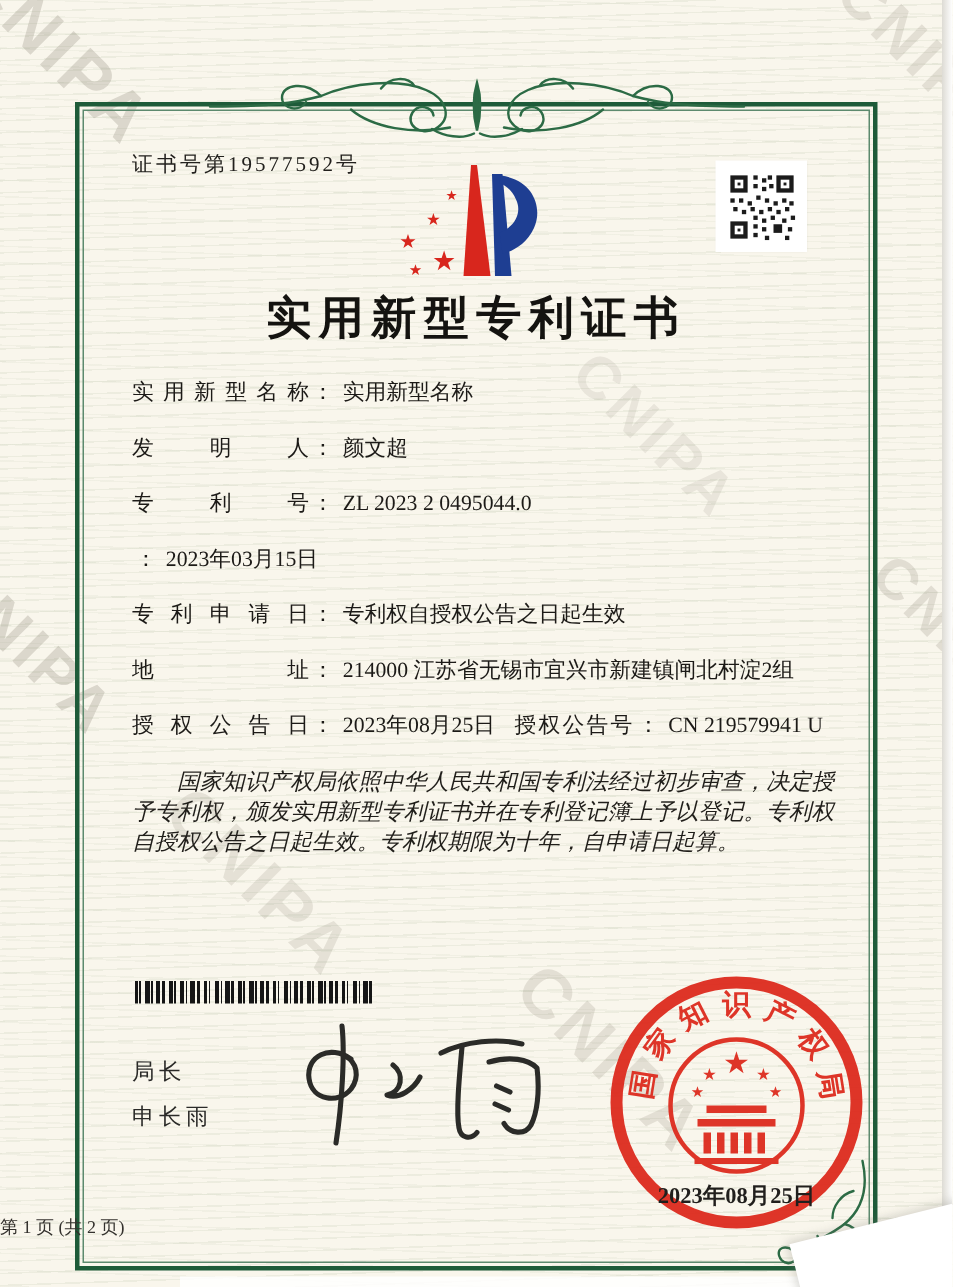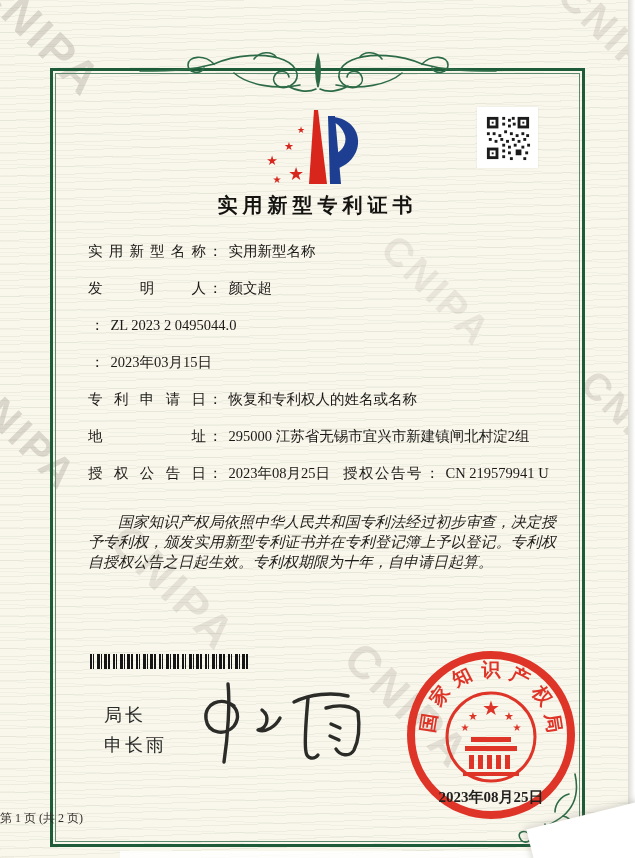--- a/index.html
+++ b/index.html
@@ -29,46 +29,46 @@
   .flourish-top{position:absolute;left:138px;top:49px;}
   .flourish-corner{position:absolute;left:517px;top:772px;}
   
   .certno{position:absolute;left:88px;top:101px;font-size:14px;color:#22201d;
           letter-spacing:2px;}
   .logo{position:absolute;left:256px;top:104px;}
   .qrpatch{position:absolute;left:477px;top:107px;width:61px;height:61px;
            background:#fff;display:flex;align-items:center;justify-content:center;
            box-shadow:0 0 2px rgba(0,0,0,.08);}
   .title{position:absolute;left:0;top:192px;width:635px;text-align:center;
-         font-size:20px;font-weight:700;color:#141310;letter-spacing:5px;margin:0;}
-  
-  .fields{position:absolute;left:88px;top:242px;width:470px;font-size:14.5px;color:#1c1a17;}
+         font-size:30px;font-weight:700;color:#141310;letter-spacing:5px;margin:0;}
+  
+  .fields{position:absolute;left:88px;top:252px;width:470px;font-size:14.5px;color:#1c1a17;}
   .frow{display:flex;align-items:baseline;height:20px;margin-bottom:17px;white-space:nowrap;}
   .flabel{display:inline-block;width:118px;text-align:justify;text-align-last:justify;}
   .fcolon{display:inline-block;margin:0 6px 0 2px;}
   .fvalue{display:inline-block;}
   .pair2{margin-left:13px;}
   .pair2 .flabel2{display:inline-block;letter-spacing:1.5px;}
   
   .paras{position:absolute;left:88px;top:512px;width:468px;font-size:15px;
          line-height:20px;color:#201e1a;text-align:justify;font-style:italic;}
   .paras p{margin:0;text-indent:2em;}
   
   .barcode{position:absolute;left:90px;top:654px;width:161px;height:15px;
     background:repeating-linear-gradient(90deg,
       #151515 0 2px, rgba(0,0,0,0) 2px 3px,
       #151515 3px 4px, rgba(0,0,0,0) 4px 7px,
       #151515 7px 10px, rgba(0,0,0,0) 10px 11px,
       #151515 11px 12px, rgba(0,0,0,0) 12px 14px,
       #151515 14px 17px, rgba(0,0,0,0) 17px 18px,
       #151515 18px 20px, rgba(0,0,0,0) 20px 23px);}
   
-  .signer{position:absolute;left:104px;top:700px;
+  .signer{position:absolute;left:88px;top:700px;
           font-family:"Liberation Sans","DejaVu Sans",sans-serif;
-          font-size:18px;color:#2a2a28;letter-spacing:3px;line-height:30px;}
+          font-size:15px;color:#2a2a28;letter-spacing:3px;line-height:30px;}
   .signature{position:absolute;left:182px;top:672px;}
   
   .seal{position:absolute;left:401px;top:645px;opacity:.95;}
   
   .footer{position:absolute;left:0;top:810px;width:635px;text-align:left;
           font-size:12px;color:#33312d;}
   
   .right-strip{position:absolute;right:0;top:0;width:7px;height:858px;
                background:linear-gradient(90deg,#dddbd4,#ffffff);}
   .corner-curl{position:absolute;right:-18px;bottom:-26px;width:120px;height:70px;
@@ -112,20 +112,21 @@
   <svg class="flourish-corner" width="64" height="72" viewBox="0 0 64 72">
     <g stroke="#2c6b45" stroke-width="1.6" fill="none" stroke-linecap="round">
       <path d="M58,2 C62,20 58,34 46,44 C36,52 24,56 14,64"></path>
       <path d="M46,44 C55,46 59,56 51,61 C44,65 37,58 43,52"></path>
       <path d="M14,64 C8,56 -2,60 4,68 C8,72 14,70 14,64 Z"></path>
       <path d="M52,22 C44,24 38,32 38,40"></path>
       <path d="M28,52 C30,58 28,64 22,68"></path>
     </g>
   </svg>
 
+  <div class="certno">证书号第19577592号</div>
 
   <svg class="logo" width="106" height="82" viewBox="0 0 106 82">
     <polygon points="53,80 71,80 62,6 58,6" fill="#d8261d"></polygon>
     <polygon points="72,12 79,12 85,80 74,80" fill="#1e3e92"></polygon>
     <path d="M78,13 C100,16 106,35 100,48 C95,59 85,64 79,65 L77,51 C88,47 92,37 88,29 C85,22 80,19 77,18 Z" fill="#1e3e92"></path>
     <g fill="#d8261d" font-family="'DejaVu Sans',sans-serif" text-anchor="middle">
       <text x="45" y="29" font-size="9">★</text>
       <text x="33" y="46" font-size="11">★</text>
       <text x="16" y="61" font-size="13">★</text>
       <text x="40" y="76" font-size="18">★</text>
@@ -194,36 +195,37 @@
       <span class="flabel">实用新型名称</span>
         <span class="fcolon">：</span>
         <span class="fvalue">实用新型名称</span>
     </div>
     <div class="frow">
       <span class="flabel">发明人</span>
         <span class="fcolon">：</span>
         <span class="fvalue">颜文超</span>
     </div>
     <div class="frow">
+      <span class="flabel">专利号</span>
         <span class="fcolon">：</span>
         <span class="fvalue">ZL 2023 2 0495044.0</span>
     </div>
     <div class="frow">
         <span class="fcolon">：</span>
         <span class="fvalue">2023年03月15日</span>
     </div>
     <div class="frow">
       <span class="flabel">专利申请日</span>
         <span class="fcolon">：</span>
-        <span class="fvalue">恢复和专利权人的姓名或名称</span>
+        <span class="fvalue">专利权自授权公告之日起生效</span>
     </div>
     <div class="frow">
       <span class="flabel">地址</span>
         <span class="fcolon">：</span>
-        <span class="fvalue">295000 江苏省无锡市宜兴市新建镇闸北村淀2组</span>
+        <span class="fvalue">214000 江苏省无锡市宜兴市新建镇闸北村淀2组</span>
     </div>
     <div class="frow">
       <span class="flabel">授权公告日</span>
         <span class="fcolon">：</span>
         <span class="fvalue">2023年08月25日</span>
       <span class="pair2">
         <span class="flabel2">授权公告号</span><span class="fcolon">：</span><span class="fvalue">CN 219579941 U</span>
       </span>
     </div>
   </div>

